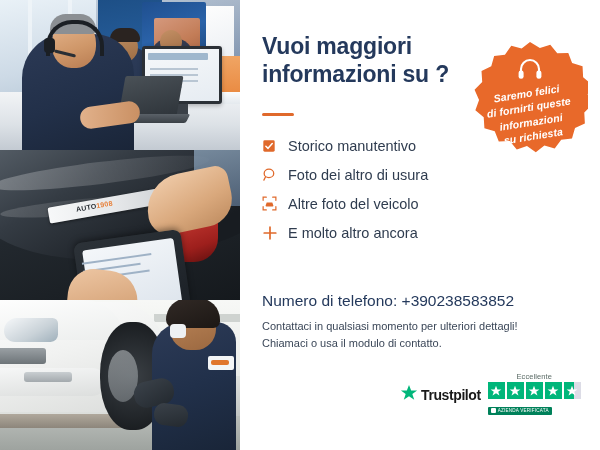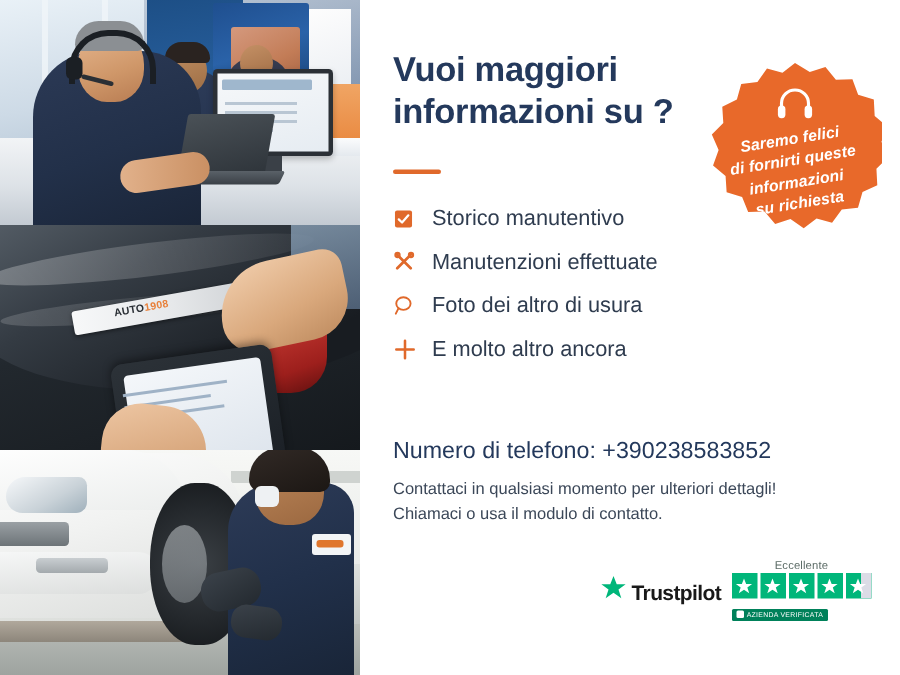--- a/index.html
+++ b/index.html
@@ -637,42 +637,41 @@
       <div class="frow">
         <span class="ficon">
           <svg viewBox="0 0 16 16" width="14" height="14">
             <rect x="1.5" y="1.5" width="13" height="13" rx="1.6" fill="#e0692b"></rect>
             <path d="M4.4 8.3 L6.9 10.7 L11.7 5.2" fill="none" stroke="#ffffff" stroke-width="1.7" stroke-linecap="round" stroke-linejoin="round"></path>
           </svg>
         </span>
         <span class="flabel">Storico manutentivo</span>
       </div>
 
-      <div class="frow">
-        <span class="ficon">
-          <svg viewBox="0 0 16 16" width="15" height="15">
-            <path d="M3 3 L12.6 12.6" stroke="#e0692b" stroke-width="1.9" stroke-linecap="round"></path>
-            <path d="M12.6 3 L3 12.6" stroke="#e0692b" stroke-width="1.9" stroke-linecap="round"></path>
-            <circle cx="3.2" cy="3.2" r="1.5" fill="none" stroke="#e0692b" stroke-width="1.5"></circle>
-            <circle cx="12.8" cy="3.2" r="1.5" fill="none" stroke="#e0692b" stroke-width="1.5"></circle>
-          </svg>
-        </span>
-        <span class="flabel">Manutenzioni effettuate</span>
-      </div>
 
       <div class="frow">
         <span class="ficon">
           <svg viewBox="0 0 16 16" width="15" height="15">
             <ellipse cx="7.4" cy="6.8" rx="5.1" ry="4.5" fill="none" stroke="#e0692b" stroke-width="1.35"></ellipse>
             <path d="M3.8 10.4 L2.0 14.0" stroke="#e0692b" stroke-width="1.35" stroke-linecap="round"></path>
           </svg>
         </span>
         <span class="flabel">Foto dei altro di usura</span>
       </div>
 
+      <div class="frow">
+        <span class="ficon">
+          <svg viewBox="0 0 16 16" width="15" height="15">
+            <path d="M1.2 4.6 V1.2 H4.6 M11.4 1.2 H14.8 V4.6 M14.8 11.4 V14.8 H11.4 M4.6 14.8 H1.2 V11.4" fill="none" stroke="#e0692b" stroke-width="1.3" stroke-linecap="round"></path>
+            <path d="M4.1 9.6 L5.0 7.0 h6.0 l0.9 2.6 z" fill="#e0692b"></path>
+            <rect x="3.9" y="9.2" width="8.2" height="1.9" rx="0.7" fill="#e0692b"></rect>
+          </svg>
+        </span>
+        <span class="flabel">Altre foto del veicolo</span>
+      </div>
 
       <div class="frow">
         <span class="ficon">
           <svg viewBox="0 0 16 16" width="16" height="16">
             <path d="M8 2.2 V13.8 M2.2 8 H13.8" stroke="#e0692b" stroke-width="1.7" stroke-linecap="round"></path>
           </svg>
         </span>
         <span class="flabel">E molto altro ancora</span>
       </div>
 

